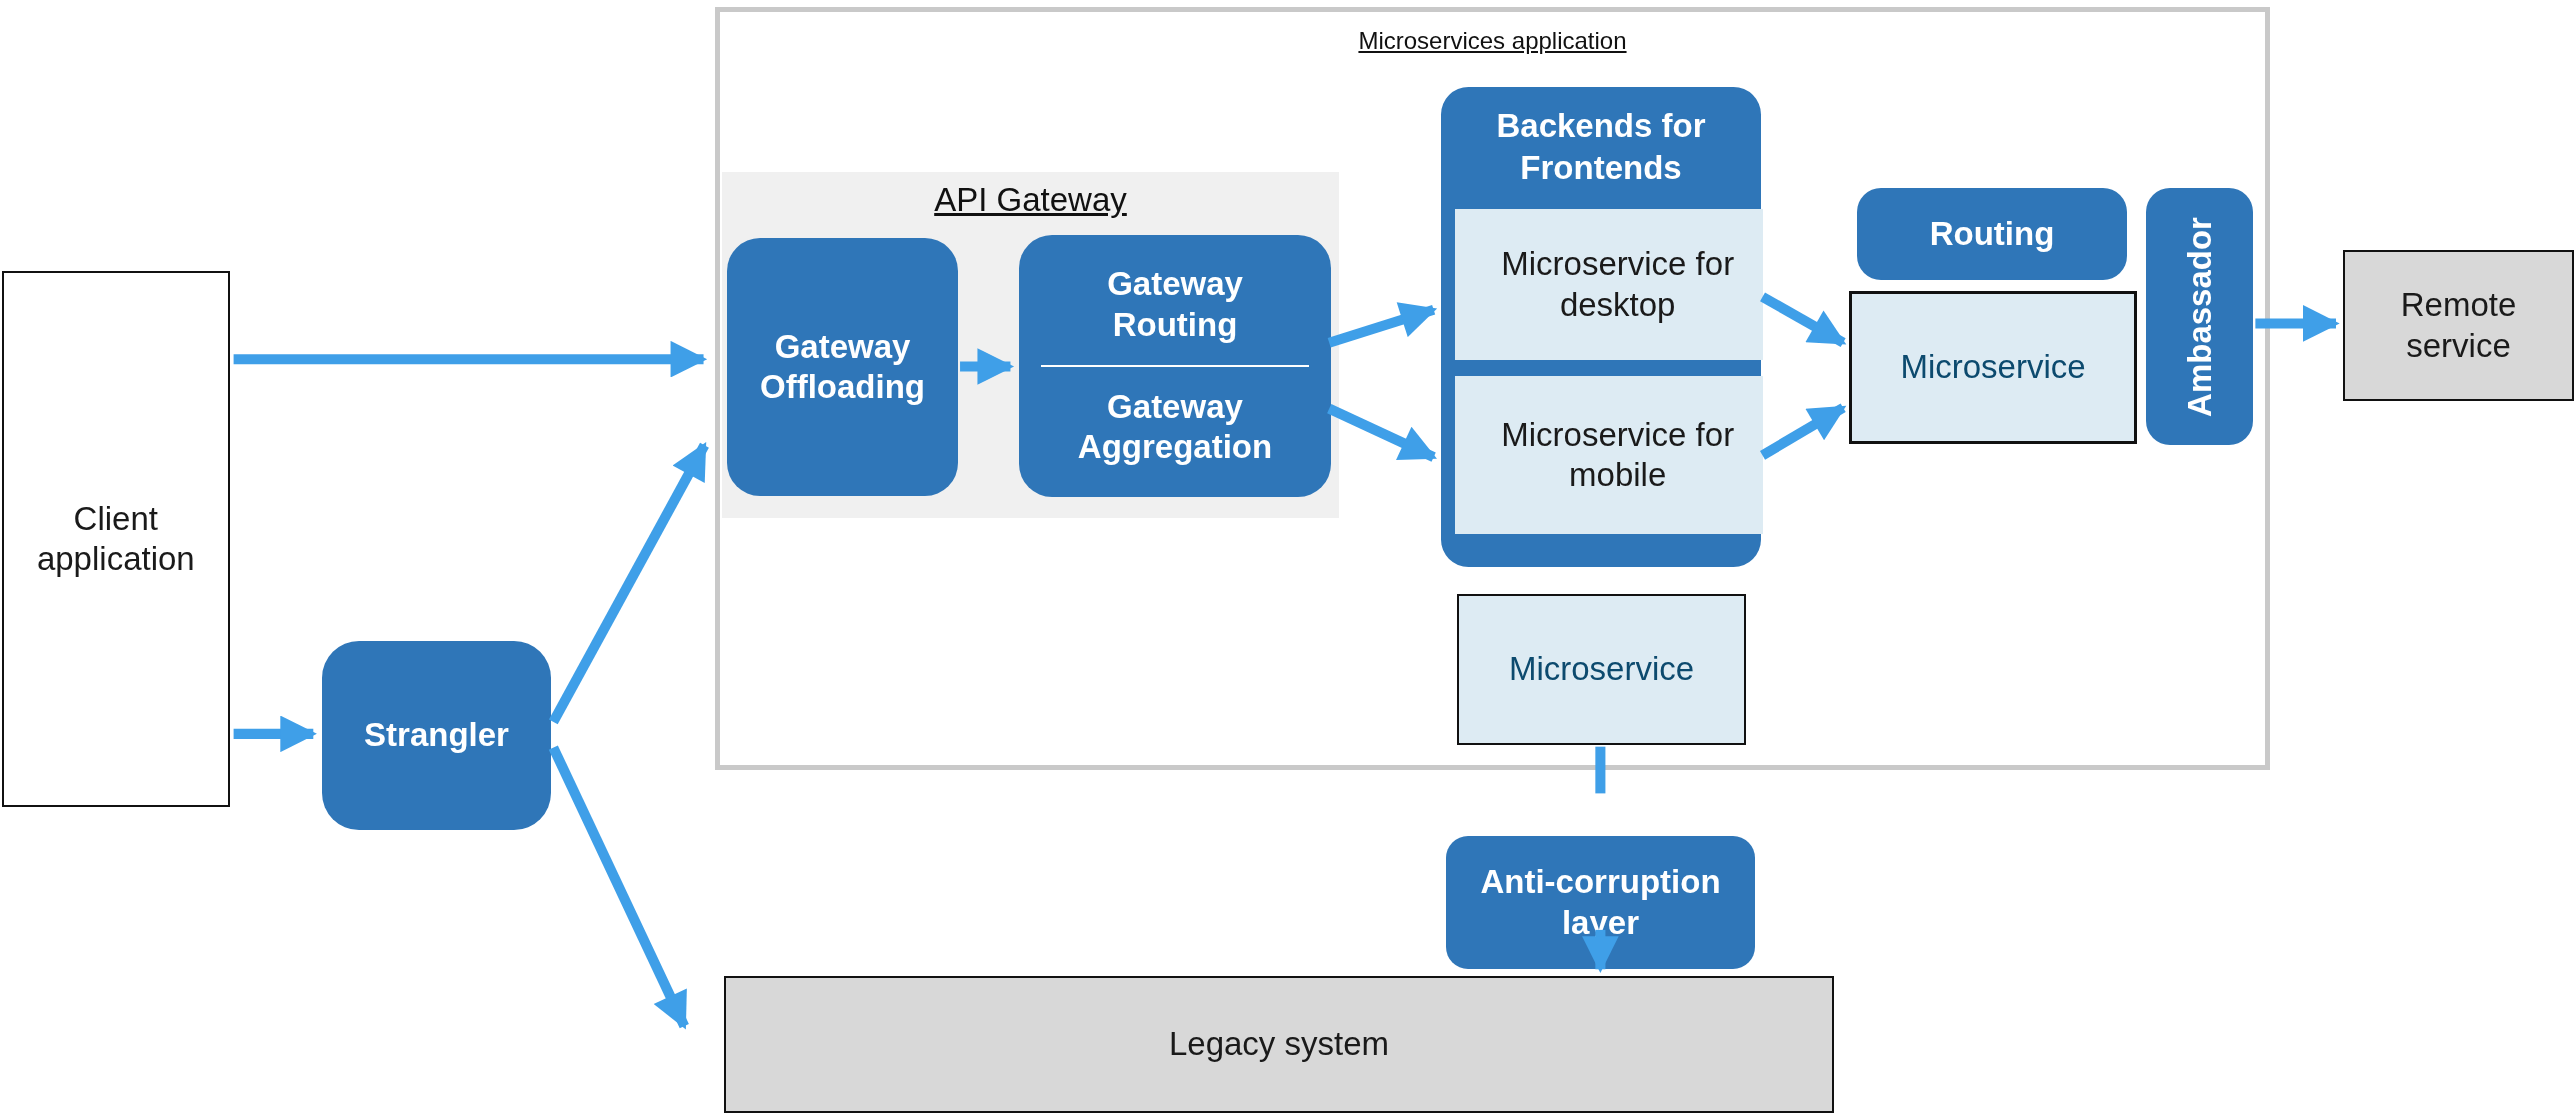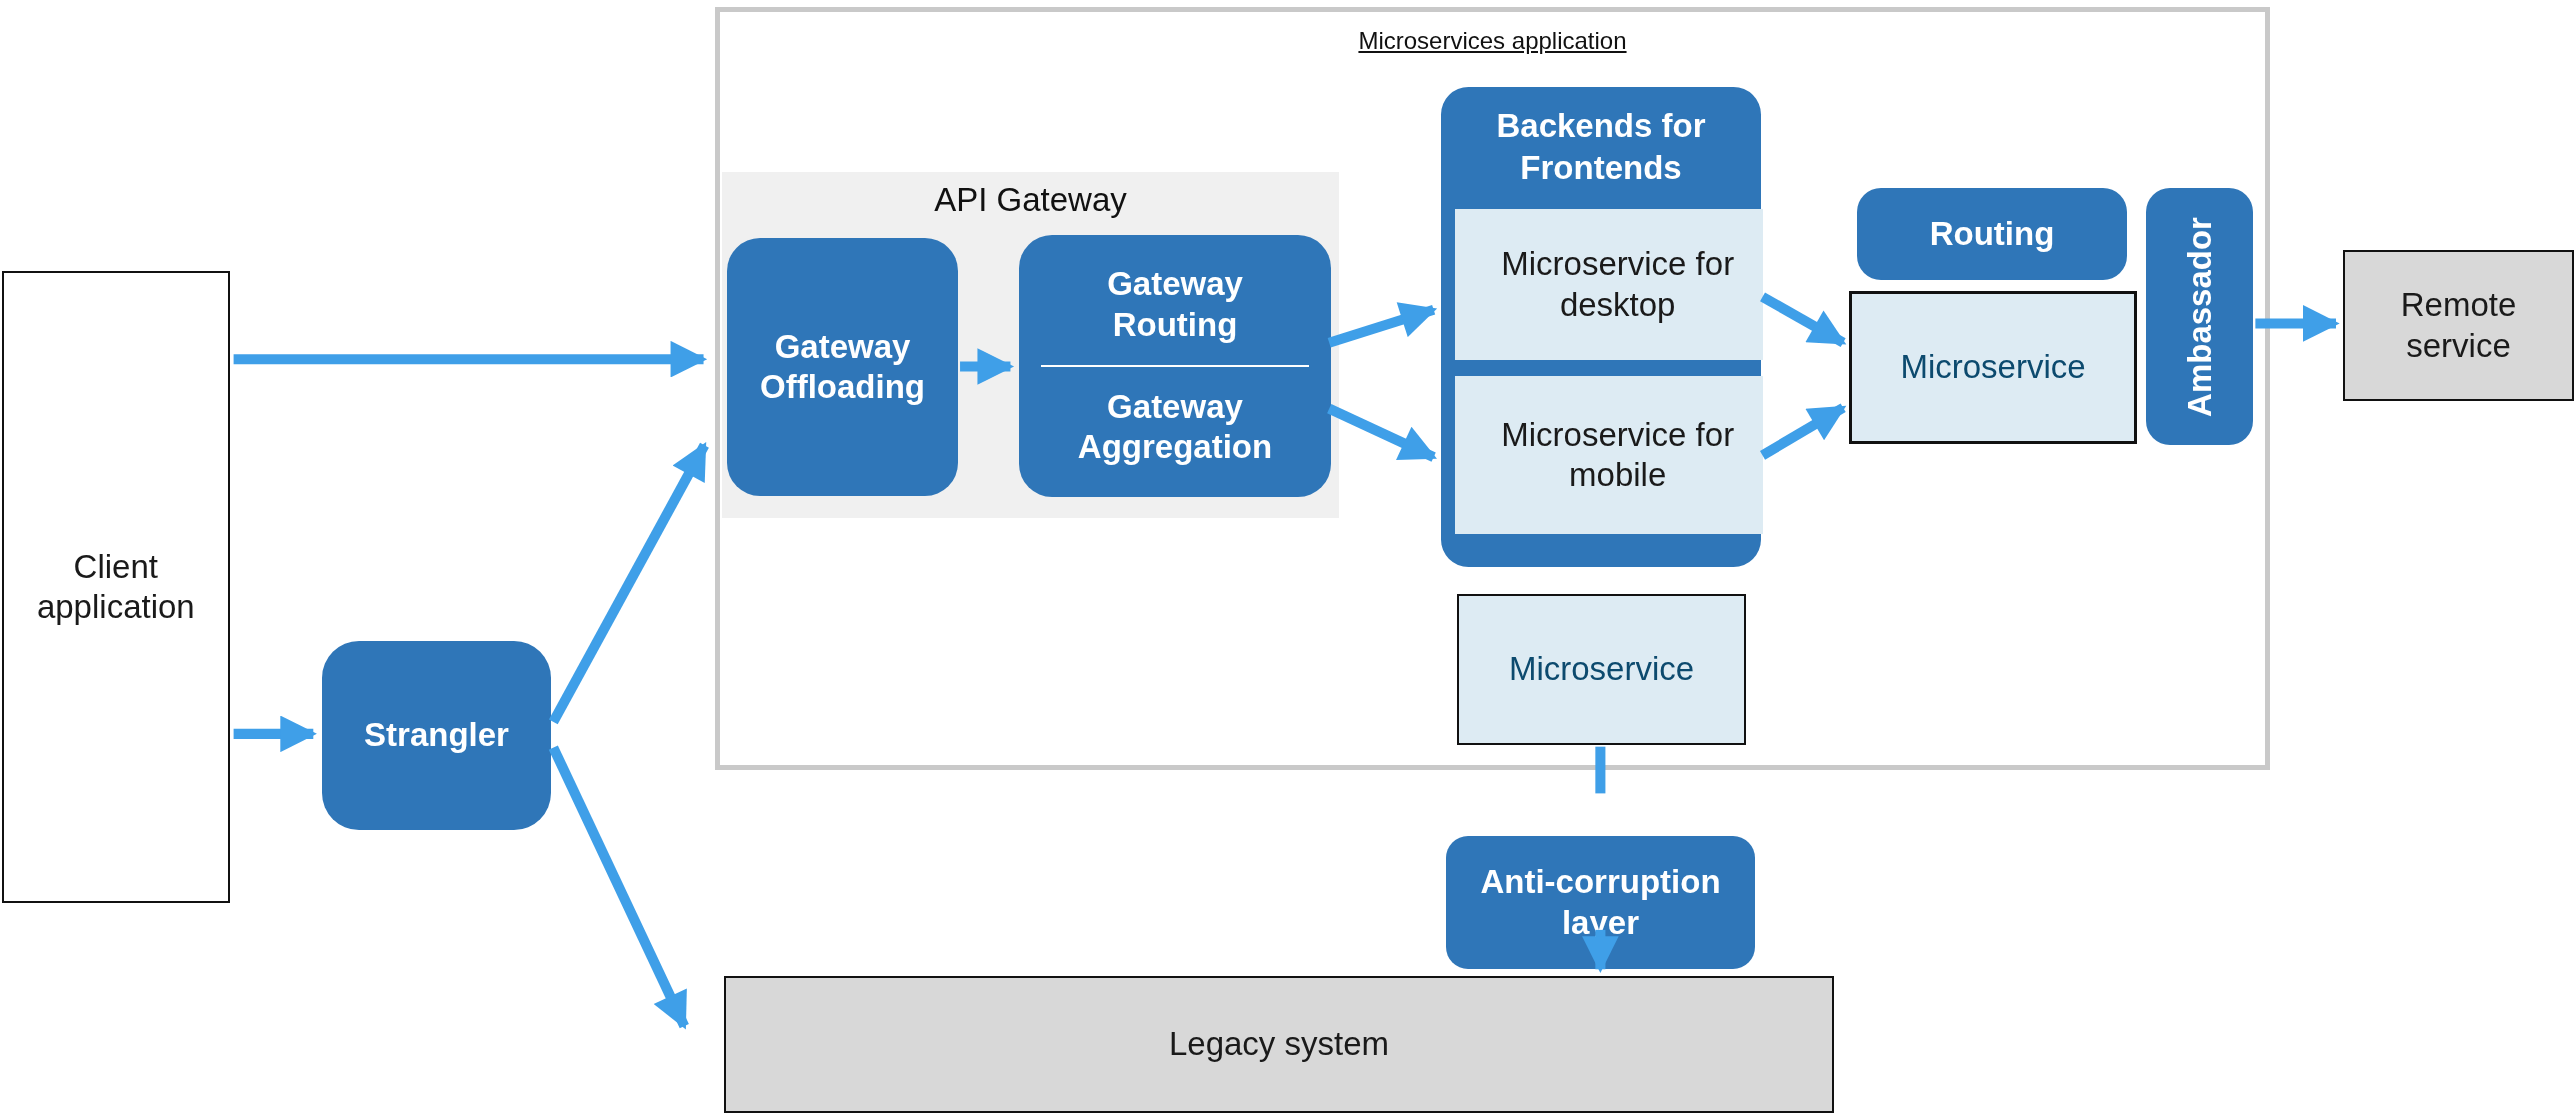--- a/index.html
+++ b/index.html
@@ -41,21 +41,21 @@
     position:absolute; left:0; right:0; top:14.7px;
     text-align:center; font-size:24px; color:#111;text-decoration:underline;
   }
   
   #api-panel {
     position:absolute; left:722px; top:172px; width:617px; height:346px;
     background:var(--panel-gray);
   }
   #api-label {
     position:absolute; left:0; right:0; top:9.2px;
-    text-align:center; font-size:33px; color:#111;
+    text-align:center; font-size:33px; color:#111;text-decoration:underline;
   }
   
   #node-routing-agg { flex-direction:column; padding:9.2px 0; }
   #node-routing-agg .half {
     flex:1; display:flex; align-items:center; justify-content:center; width:100%;
   }
   #node-routing-agg .divider {
     width:86%; height:0; border-top:2.7px solid #ffffff;
   }
   
@@ -88,21 +88,21 @@
 <div id="canvas">
 
   <div id="ms-container">
     <div id="ms-title">Microservices application</div>
   </div>
 
   <div id="api-panel">
     <div id="api-label">API Gateway</div>
   </div>
 
-  <div class="box white-node" style="left:1.8px; top:271px; width:228px; height:632px;align-items:center;">
+  <div class="box white-node" style="left:1.8px; top:271px; width:228px; height:536px;align-items:center;">
     <div class="label">Client
 application</div>
   </div>
 
   <div class="box blue-node" style="left:322px; top:641px; width:229px; height:189px; border-radius:37px;">
     <div class="label">Strangler</div>
   </div>
 
   <div class="box blue-node" style="left:727px; top:238px; width:231px; height:258px;">
     <div class="label">Gateway

